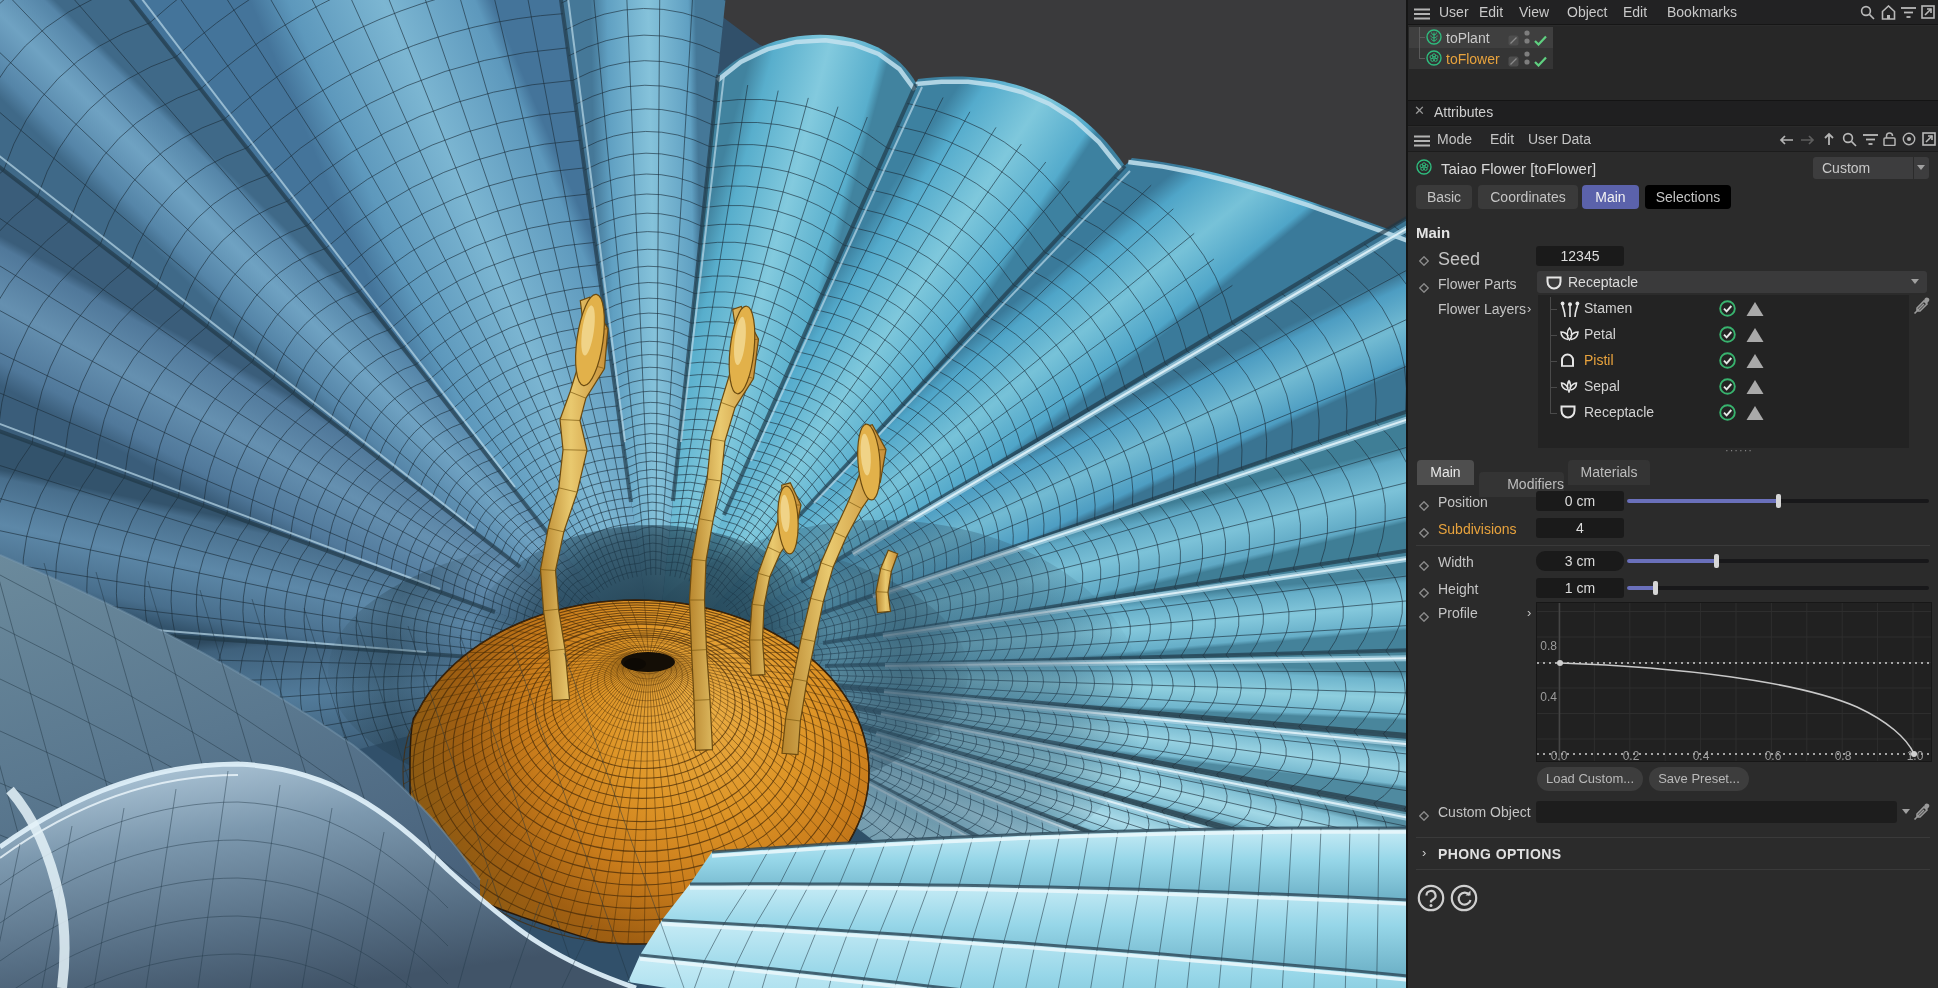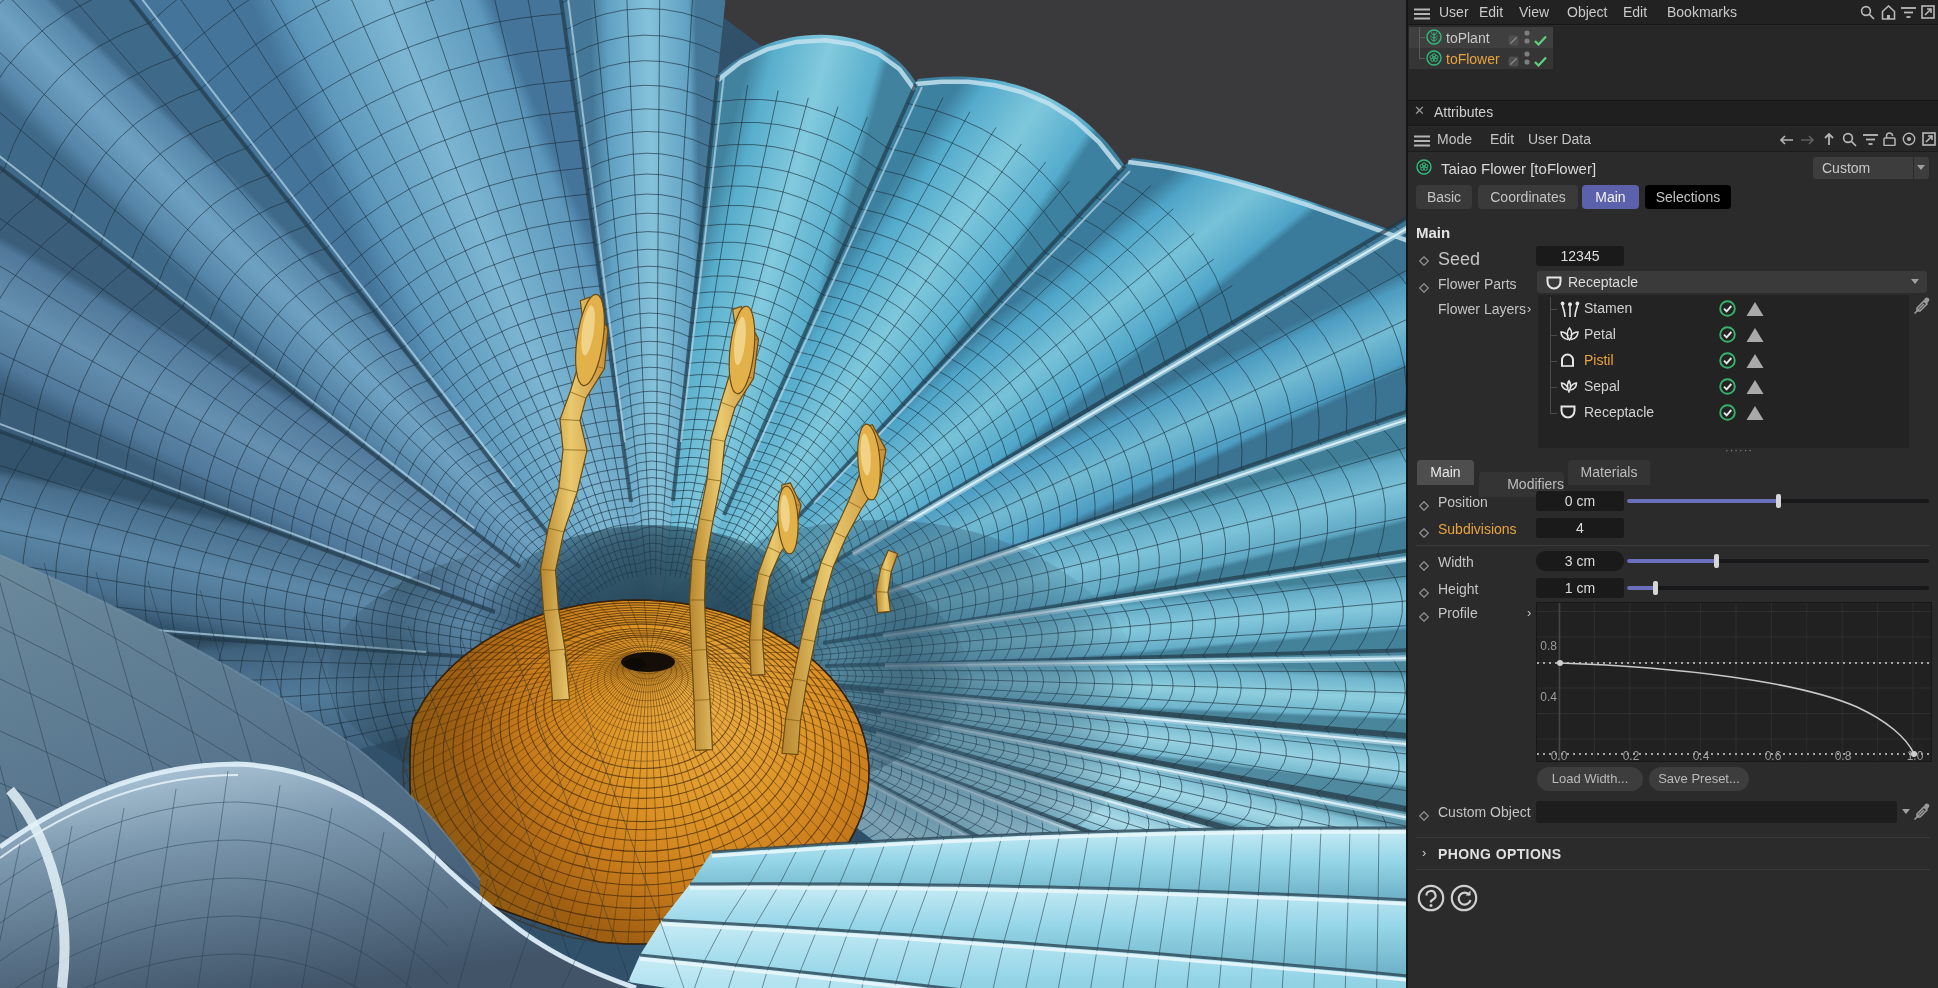--- a/index.html
+++ b/index.html
@@ -611,21 +611,21 @@
         <text x="22" y="157" font-size="12" fill="#9c9c9c" text-anchor="middle" font-family="Liberation Sans">0.0</text>
         <text x="94" y="157" font-size="12" fill="#9c9c9c" text-anchor="middle" font-family="Liberation Sans">0.2</text>
         <text x="164" y="157" font-size="12" fill="#9c9c9c" text-anchor="middle" font-family="Liberation Sans">0.4</text>
         <text x="236" y="157" font-size="12" fill="#9c9c9c" text-anchor="middle" font-family="Liberation Sans">0.6</text>
         <text x="306" y="157" font-size="12" fill="#9c9c9c" text-anchor="middle" font-family="Liberation Sans">0.8</text>
         <text x="378" y="157" font-size="12" fill="#9c9c9c" text-anchor="middle" font-family="Liberation Sans">1.0</text>
         <path d="M23,60 C140,64 260,78 320,104 C350,118 370,135 377,151" fill="none" stroke="#c9c9c9" stroke-width="1.6"></path>
         <circle cx="23" cy="60" r="3" fill="#cfcfcf"></circle>
         <circle cx="377" cy="151" r="3" fill="#cfcfcf"></circle>
       </svg></div>
-    <div style="position:absolute;left:129px;top:767px;width:106px;height:24px;background:#3d3d3d;border-radius:12px;color:#b9b9b9;font-size:13px;text-align:center;line-height:24px;">Load Width...</div>
+    <div style="position:absolute;left:129px;top:767px;width:106px;height:24px;background:#3d3d3d;border-radius:12px;color:#b9b9b9;font-size:13px;text-align:center;line-height:24px;">Load Custom...</div>
     <div style="position:absolute;left:241px;top:767px;width:100px;height:24px;background:#3d3d3d;border-radius:12px;color:#b9b9b9;font-size:13px;text-align:center;line-height:24px;">Save Preset...</div>
     <div style="position:absolute;left:11px;top:807px;"><svg width="10" height="10" viewBox="0 0 10 10">
         <rect x="2" y="2" width="6" height="6" fill="none" stroke="#8b8b8b" stroke-width="1.3" transform="rotate(45 5 5)"></rect>
       </svg></div>
     <div style="position:absolute;left:30px;top:804px;font-size:14px;color:#c4c4c4;">Custom Object</div>
     <div style="position:absolute;left:128px;top:801px;width:361px;height:22px;background:#1d1d1d;border-radius:3px;"></div>
     <div style="position:absolute;left:494px;top:809px;width:0;height:0;border-left:4px solid transparent;border-right:4px solid transparent;border-top:5px solid #a0a0a0;"></div>
     <div style="position:absolute;left:505px;top:802px;"><svg width="18" height="19" viewBox="0 0 18 19">
         <path d="M11,8 L3,16 L1.5,17.5 M11,5 L14,8 L7,15 L4,15 L4,12 Z" fill="none" stroke="#9a9a9a" stroke-width="1.6"></path>
         <path d="M11.5,3 a2.3,2.3 0 0 1 4.5,2 L13.5,8 L11,5.5 Z" fill="#9a9a9a"></path>

